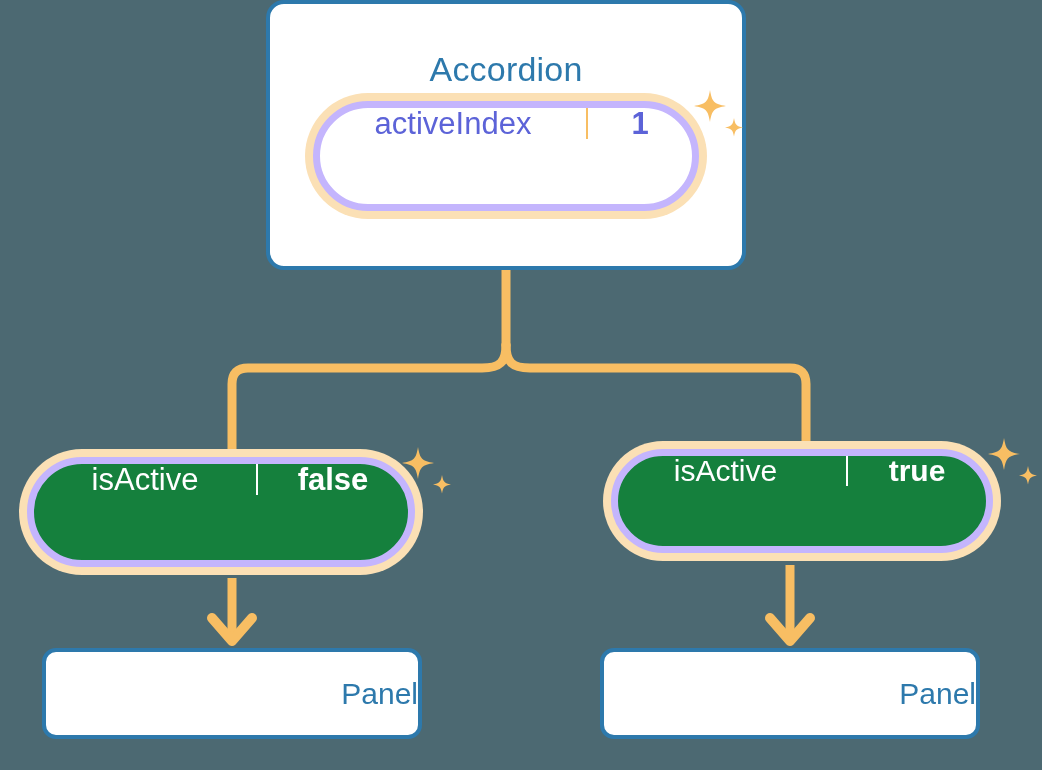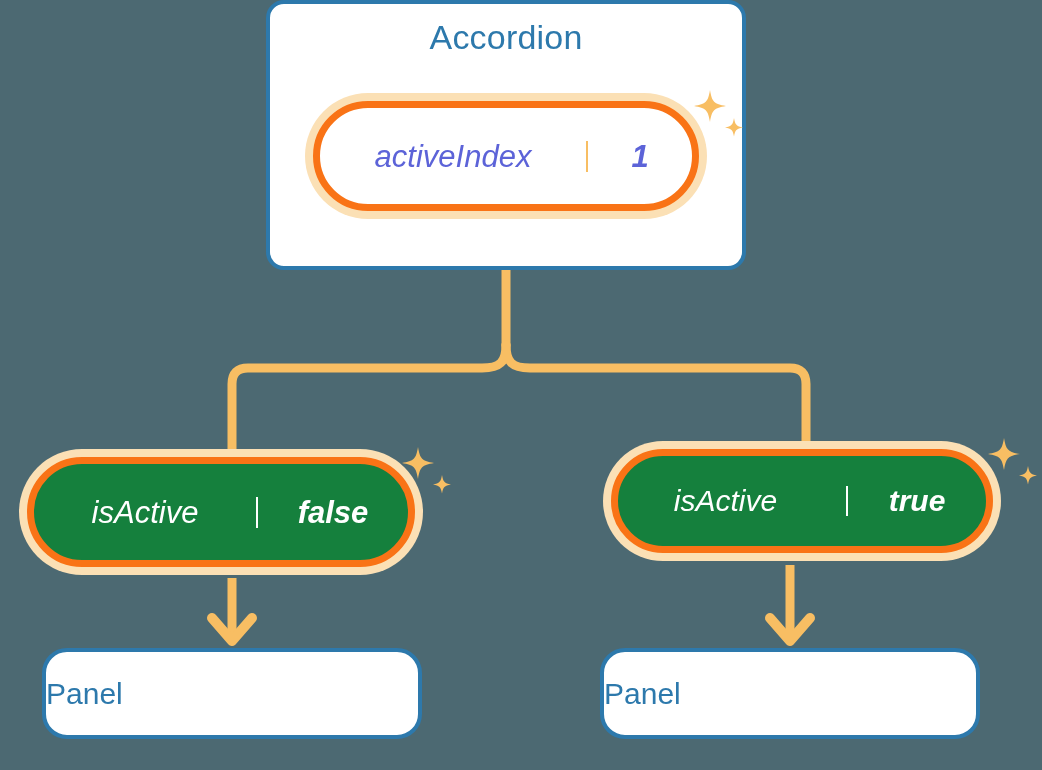--- a/index.html
+++ b/index.html
@@ -47,58 +47,57 @@
     border-radius: 18px;
   }
   .card-title {
     text-align: center;
     color: #2D79AC;
     font-size: 34px;
     letter-spacing: 0.2px;
     line-height: 1;
   }
   #root-card .card-title {
-    margin-top: 16px;
+    margin-top: 48px;
   }
 
   
   .panel-card {
     position: absolute;
     width: 380px;
     height: 91px;
     background: #FFFFFF;
     border: 4px solid #2D79AC;
-    border-radius: 25px;
+    border-radius: 14px;
     box-sizing: border-box;
     display: flex;
     align-items: center;
-    justify-content: flex-start;
+    justify-content: flex-end;
   }
   #panel-left  { left: 42px;  top: 648px; }
   #panel-right { left: 600px; top: 648px; }
   .panel-label {
     color: #2D79AC;
     font-size: 30px;
     line-height: 1;
   }
 
   
   .pill-wrap {
     position: absolute;
   }
   .pill {
     position: relative;
     display: flex;
-    align-items: center;
-    box-sizing: border-box;
-    border: 7px solid #f97316;
+    align-items: flex-start;
+    box-sizing: border-box;
+    border: 7px solid #c4b5fd;
     border-radius: 999px;
     
     box-shadow: 0 0 0 8px #FBE0B5;
-    font-style: italic;
   }
   .pill-key, .pill-val {
     display: flex;
     align-items: center;
     justify-content: center;
     box-sizing: border-box;
     line-height: 1;
     white-space: nowrap;
   }
 

